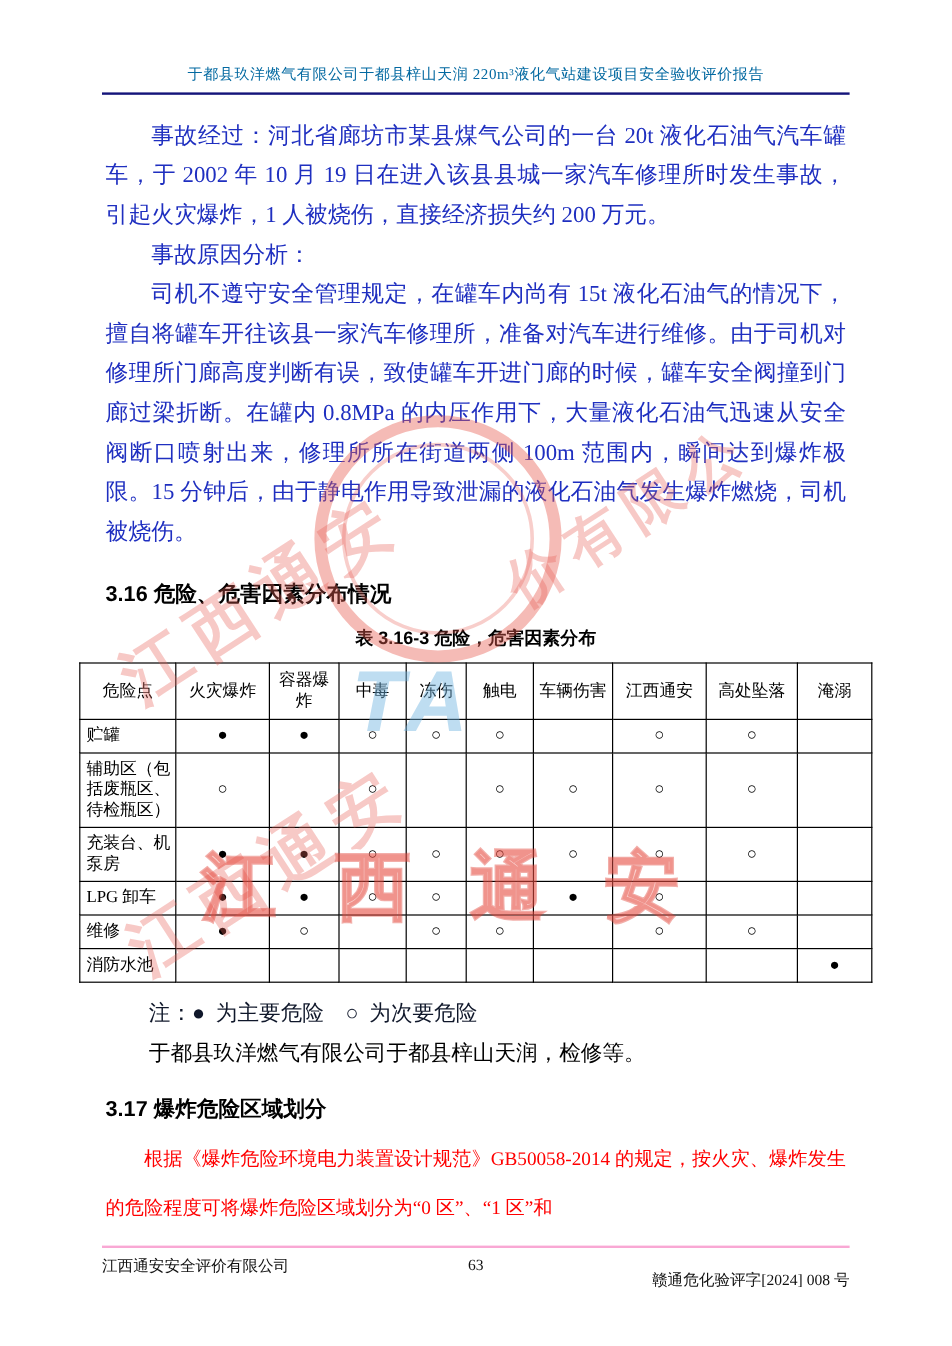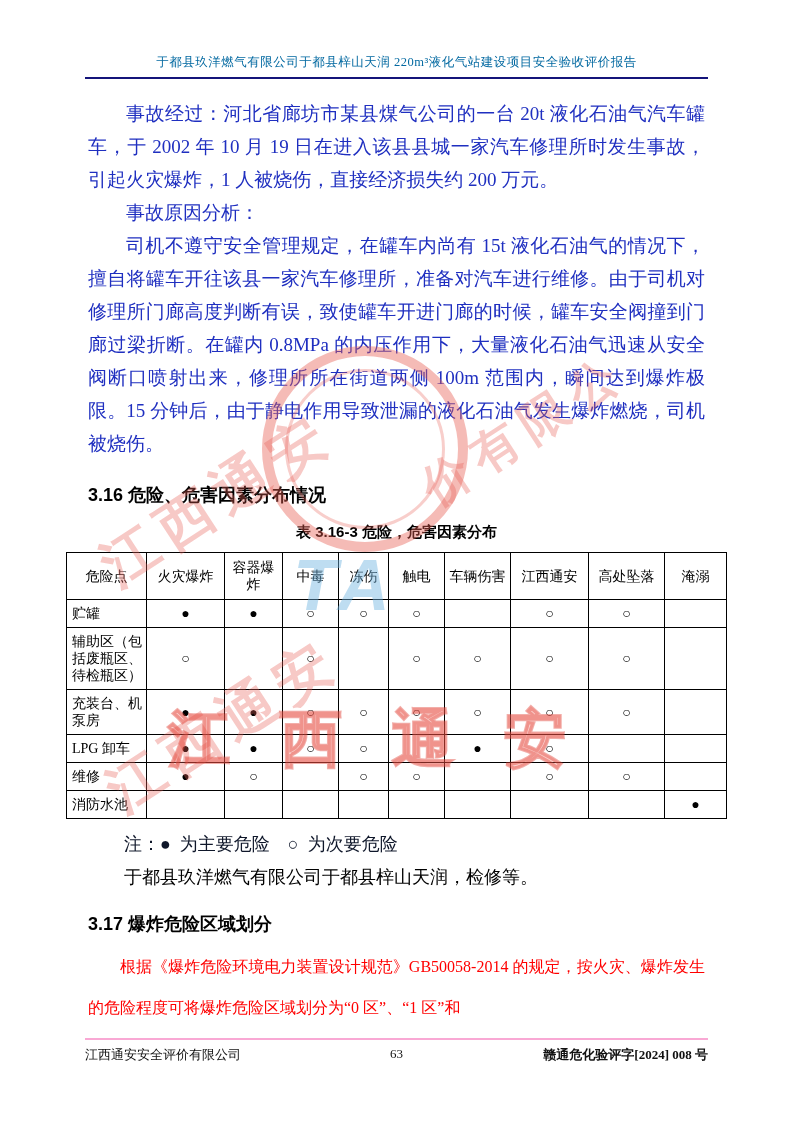--- a/index.html
+++ b/index.html
@@ -51,21 +51,21 @@
     text-align:justify; text-indent:2em; margin-top:10px;
   }
   
   .page-footer {
     position:absolute; left:85px; right:85px; top:1038px; z-index:1;
     border-top:2px solid #f9a8d4; padding-top:6px;
     font-size:13px; color:#111; height:30px;
   }
   .footer-left  { position:absolute; left:0; top:6px; }
   .footer-center{ position:absolute; left:50%; top:6px; transform:translateX(-50%); }
-  .footer-right { position:absolute; right:0; top:6px; font-weight:bold; }
+  .footer-right { position:absolute; right:0; top:18px; font-weight:normal; }
   
   .watermark { position:absolute; inset:0; z-index:3; pointer-events:none; }
   .wm-ring {
     position:absolute; left:262px; top:346px; width:206px; height:206px;
     border:10px solid rgba(231,93,82,0.42); border-radius:50%;
   }
   .wm-ring::after {
     content:""; position:absolute; inset:13px;
     border:3px solid rgba(231,93,82,0.30); border-radius:50%;
   }

